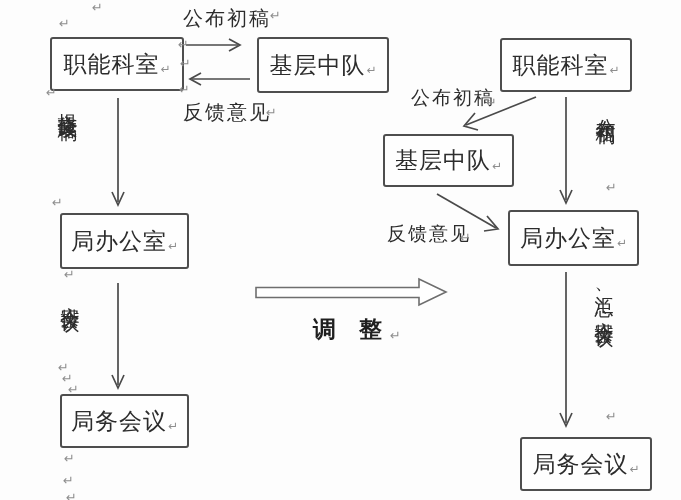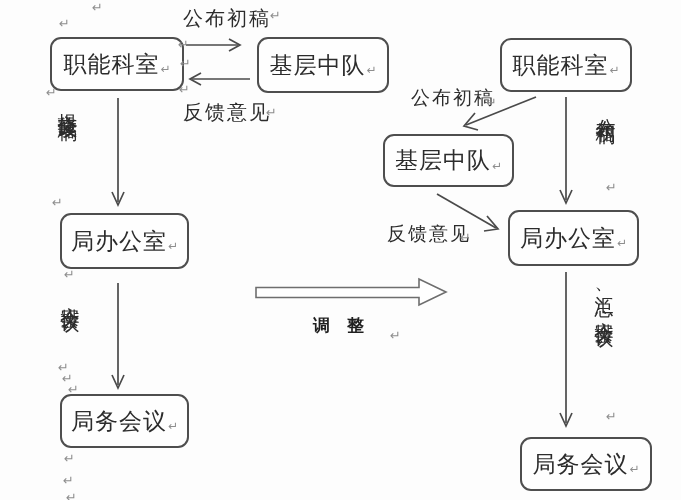--- a/index.html
+++ b/index.html
@@ -4,38 +4,38 @@
 <style>
   html,body { margin:0; padding:0; background:#ffffff; }
   .canvas {
     position:relative; width:681px; height:500px;
     background:#fdfdfd; overflow:hidden;
     font-family:"Liberation Serif", serif;
   }
   .arrow-layer { position:absolute; left:0; top:0; z-index:1; }
   .box {
     position:absolute; z-index:2;
-    border:2px solid #4e4e4e; border-radius:11px; background:#fefefe;
+    border:2px solid #4e4e4e; border-radius:3px; background:#fefefe;
     display:flex; align-items:center; justify-content:center;
     font-size:23px; color:#2c2c2c; letter-spacing:1px; white-space:nowrap;
   }
   .box .pmark-inline {
     color:#8e8e8e; font-size:12px; margin-left:1px; margin-top:10px;
     font-family:"DejaVu Sans", sans-serif; letter-spacing:0;
   }
   .hlabel {
     position:absolute; z-index:2; font-size:20px; color:#2c2c2c;
     letter-spacing:2px; white-space:nowrap; line-height:1.1;
   }
   .vlabel {
     position:absolute; z-index:2; writing-mode:vertical-rl; text-orientation:upright;
     font-size:19px; color:#2c2c2c; letter-spacing:2px; line-height:1;
   }
   .transition-label {
-    position:absolute; z-index:2; font-weight:bold; font-size:17px; color:#1f1f1f;
+    position:absolute; z-index:2; font-weight:bold; font-size:23px; color:#1f1f1f;
     white-space:nowrap; line-height:1.1;
   }
   .pmark {
     position:absolute; z-index:3; color:#8e8e8e; font-size:13px; line-height:1;
     font-family:"DejaVu Sans", sans-serif;
   }
   .watermark {
     position:absolute; z-index:6; left:529px; top:453px;
     font-size:23px; color:rgba(156,156,156,0.85); white-space:nowrap;
     font-family:"Liberation Sans", sans-serif; letter-spacing:1px;margin-top:44px;

